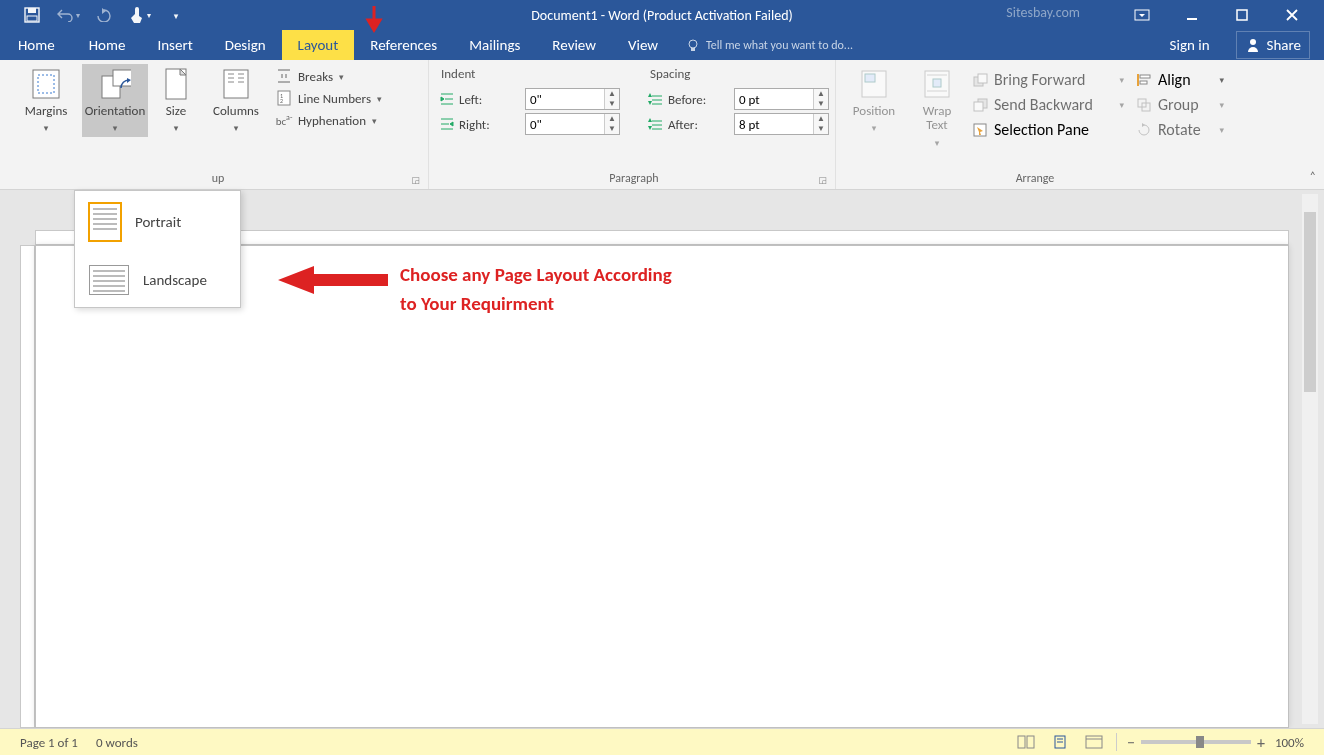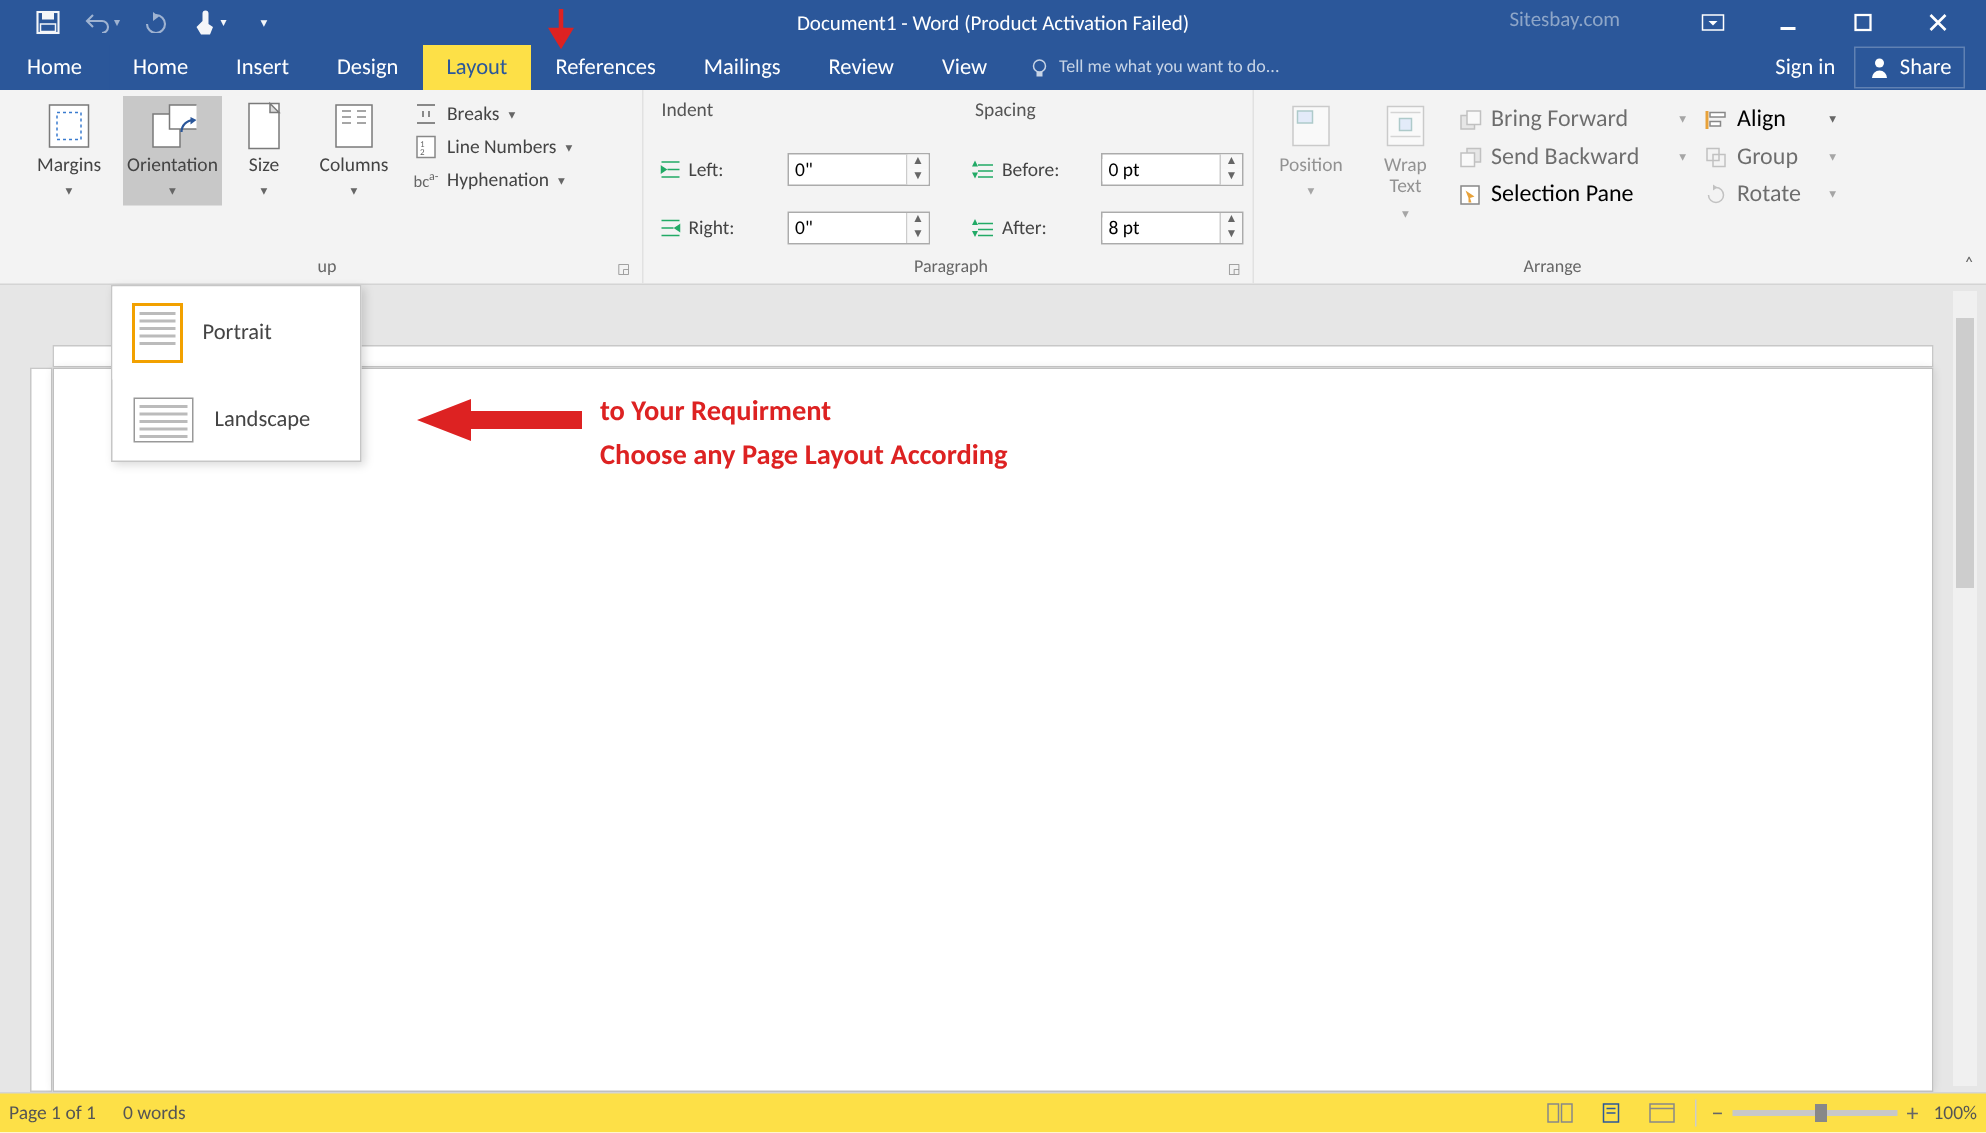--- a/index.html
+++ b/index.html
@@ -14,39 +14,39 @@
 .watermark { color:#8ea6c8; font-size:14px; padding-right:30px; }
 .winbtn { width:36px; height:22px; display:flex; align-items:center; justify-content:center; color:#fff; }
 
 
 .tabsrow { height:30px; background:#2b579a; display:flex; align-items:stretch; color:#fff; font-size:15px; }
 .tab { padding:0 16px; display:flex; align-items:center; cursor:pointer; }
 .tab.file { padding:0 18px; background:#2b579a; }
 .tab.active { background:#fde047; color:#2b579a; }
 .tellme { display:flex; align-items:center; gap:6px; color:#c7d4e6; padding-left:12px; font-size:12px; }
 .tabs-right { margin-left:auto; display:flex; align-items:center; gap:12px; padding-right:14px; }
-.sharebtn { display:flex; align-items:center; gap:6px; background:#2b579a; padding:4px 8px; border:1px solid rgba(255,255,255,.25); }
+.sharebtn { display:flex; align-items:center; gap:6px; background:#2b579a; padding:4px 8px; border:1px solid rgba(255,255,255,.25);margin-left:14px; }
 
 
 .ribbon { height:130px; background:#f3f3f3; border-bottom:1px solid #d4d4d4; display:flex; align-items:stretch; padding-left:8px; position:relative; }
 .group { display:flex; flex-direction:column; justify-content:space-between; padding:4px 6px 2px 6px; border-right:1px solid #e1e1e1; }
 .group-body { display:flex; align-items:flex-start; gap:4px; }
 .group-label { text-align:center; font-size:12px; color:#666; padding-bottom:2px; position:relative; }
 .dlaunch { position:absolute; right:2px; bottom:2px; font-size:9px; color:#888; }
 .bigbtn { display:flex; flex-direction:column; align-items:center; justify-content:flex-start; width:64px; padding:4px 2px; font-size:13px; color:#444; text-align:center; gap:4px; cursor:pointer; }
 .bigbtn .ico { width:32px; height:32px; display:flex; align-items:center; justify-content:center; }
 .bigbtn .lbl { line-height:1.1; }
 .bigbtn.sel { background:#c8c8c8; }
 .drop-caret { font-size:9px; color:#666; }
 .stackbtns { display:flex; flex-direction:column; gap:2px; font-size:13px; color:#444; padding-top:2px; }
 .smallbtn { display:flex; align-items:center; gap:6px; padding:2px 4px; cursor:pointer; white-space:nowrap; }
 .smallbtn .sico { width:16px; height:16px; display:flex; align-items:center; justify-content:center; }
 
 
-.para-col { display:flex; flex-direction:column; gap:17px;justify-content:flex-end; }
+.para-col { display:flex; flex-direction:column; gap:3px;justify-content:flex-end; }
 .para-title { font-size:13px; color:#555; padding:2px 0 4px 2px; }
 .field-row { display:flex; align-items:center; gap:4px; font-size:13px; color:#444; }
 .field-row .flabel { width:62px; }
 .spinbox { display:flex; align-items:center; border:1px solid #ababab; background:#fff; height:22px; }
 .spinbox input { border:none; outline:none; width:78px; font-size:13px; padding:0 4px; }
 .spinbox .spinbtns { display:flex; flex-direction:column; border-left:1px solid #ccc; }
 .spinbox .spinbtns div { width:14px; height:10px; font-size:8px; line-height:8px; text-align:center; color:#666; background:#f7f7f7; }
 
 .arrange-col { display:flex; flex-direction:column; gap:2px; }
 .disabled { opacity:.55; }
@@ -69,21 +69,21 @@
 .rulers-left { position:absolute; left:20px; top:55px; width:15px; bottom:0; background:#fff; border:1px solid #c8c8c8; }
 .scrollbar-v { position:absolute; right:6px; top:4px; width:16px; bottom:4px; background:#f0f0f0; }
 .scrollbar-v .thumb { position:absolute; left:2px; right:2px; top:18px; height:180px; background:#cdcdcd; }
 
 
 .anno-arrow { position:absolute; left:278px; top:264px; z-index:30; }
 .anno-text { position:absolute; left:400px; top:260px; color:#d22; font-weight:600; font-size:19px; line-height:1.55; z-index:30; }
 .anno-arrow-down { position:absolute; left:364px; top:6px; z-index:30; }
 
 
-.statusbar { position:absolute; left:0; right:0; bottom:0; height:27px; background:#fde047; border-top:1px solid #d4d4d4; display:flex; align-items:center; font-size:13px; color:#555; padding:0 6px; }
+.statusbar { position:absolute; left:0; right:0; bottom:0; height:27px; background:#fef9c3; border-top:1px solid #d4d4d4; display:flex; align-items:center; font-size:13px; color:#555; padding:0 20px; }
 .statusbar .right { margin-left:auto; display:flex; align-items:center; gap:10px; }
 .viewbtn { width:24px; height:20px; display:flex; align-items:center; justify-content:center; color:#777; }
 .viewbtn.active { color:#2b579a; }
 .zoom-slider { display:flex; align-items:center; gap:6px; }
 .zslider { width:110px; height:4px; background:#c8c8c8; position:relative; }
 .zslider .zknob { position:absolute; left:50%; top:-4px; width:8px; height:12px; background:#888; }
 
 svg { display:block; }
 </style>
 </head>
@@ -455,22 +455,22 @@
     <span>Landscape</span>
   </div>
 </div>
 
 <div class="anno-arrow">
   <svg width="110" height="32">
       <path d="M0 16 L36 2 L36 10 L110 10 L110 22 L36 22 L36 30 Z" fill="#d22"></path>
     </svg>
 </div>
 <div class="anno-text">
+  <div>Choose any Page Layout According</div>
   <div>to Your Requirment</div>
-  <div>Choose any Page Layout According</div>
 </div>
 
 <div class="statusbar">
   <span>Page 1 of 1</span>
   <span style="width:18px"></span>
   <span>0 words</span>
   <div class="right">
     <div class="viewbtn">
         <svg width="18" height="14">
           <rect x="1" y="1" width="7" height="12" fill="none" stroke="#888"></rect>

